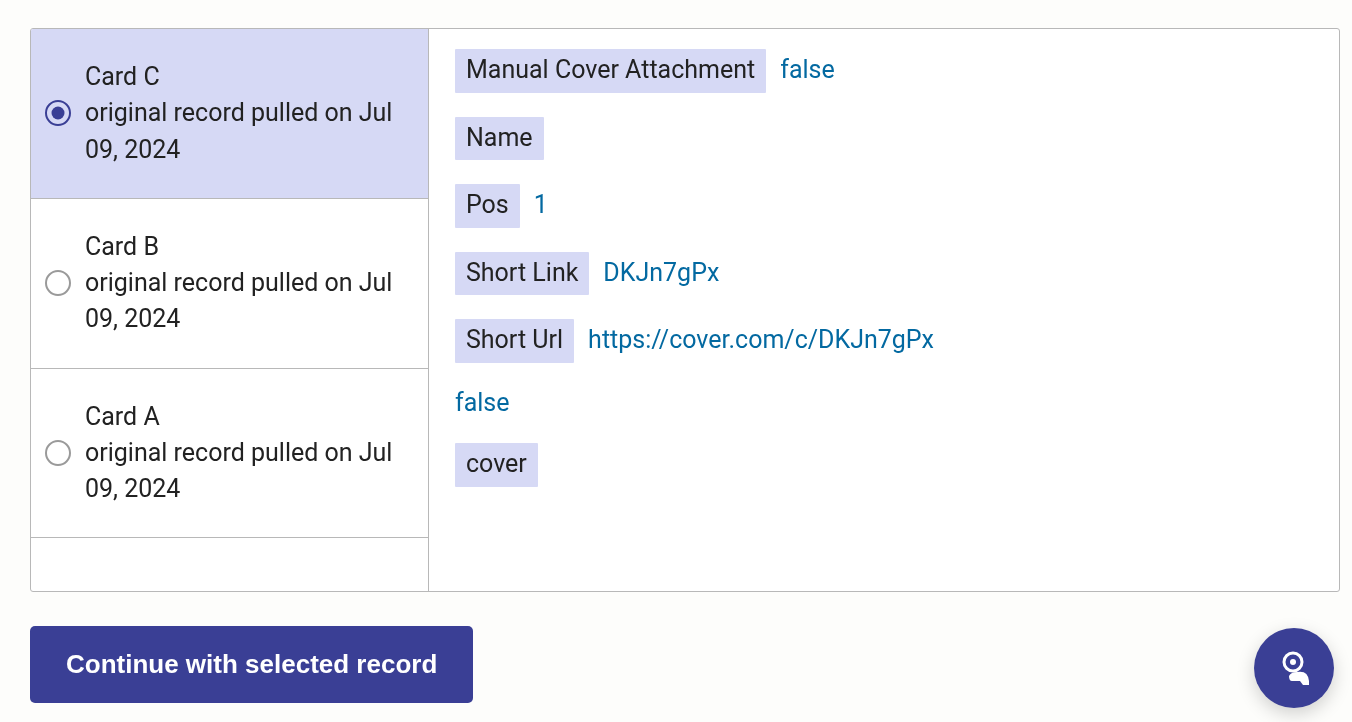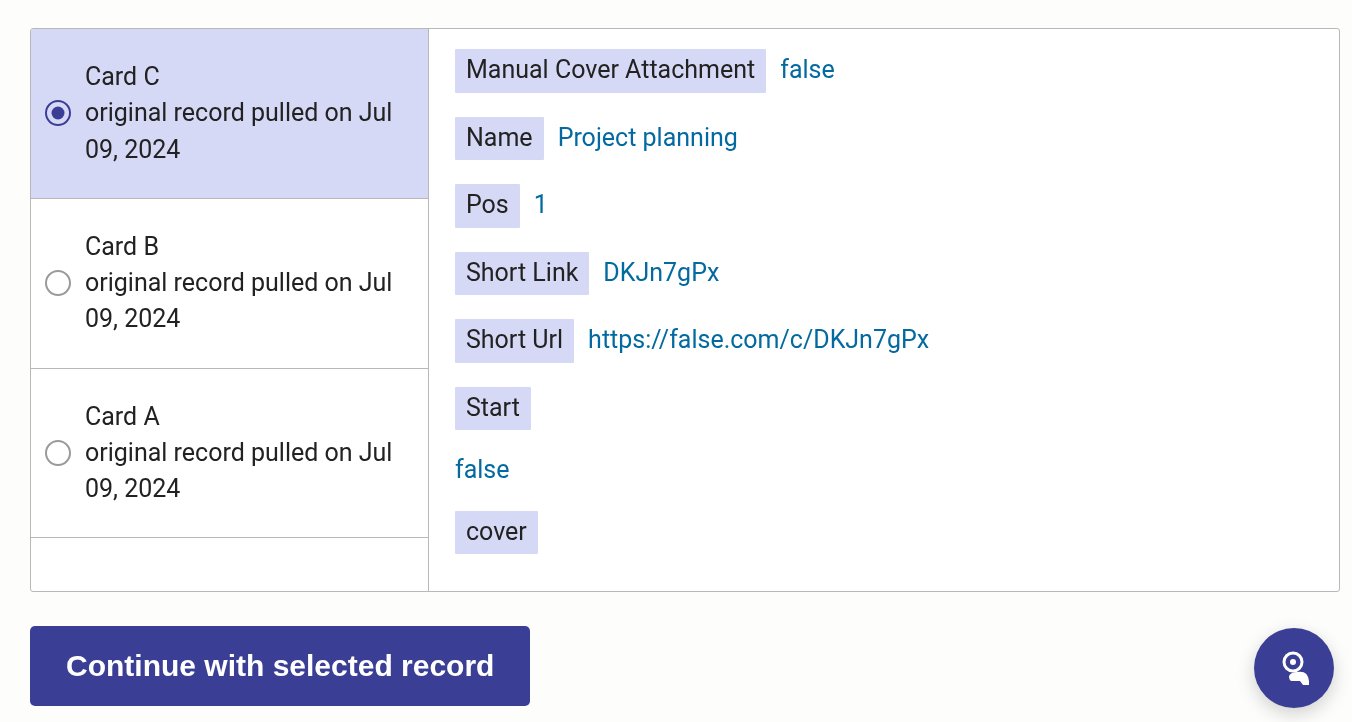--- a/index.html
+++ b/index.html
@@ -112,21 +112,21 @@
   }
 
   .continue-btn {
     position: absolute;
     left: 30px;
     top: 626px;
     background: #3a3f95;
     color: #fff;
     border: none;
     padding: 23px 36px;
-    font-size: 30px;
+    font-size: 26px;
     font-weight: 600;
     border-radius: 5px;
     cursor: pointer;
   }
 
   .fab {
     position: absolute;
     right: 18px;
     bottom: 14px;
     width: 80px;
@@ -175,37 +175,32 @@
   </div>
 
   <div class="right-col">
 
     <div class="kv-row">
       <span class="kv-label">Manual Cover Attachment</span>
       <span class="kv-value">false</span>
     </div>
     <div class="kv-row">
       <span class="kv-label">Name</span>
-      <span class="kv-value">Project planning</span>
     </div>
     <div class="kv-row">
       <span class="kv-label">Pos</span>
       <span class="kv-value">1</span>
     </div>
     <div class="kv-row">
       <span class="kv-label">Short Link</span>
       <span class="kv-value">DKJn7gPx</span>
     </div>
     <div class="kv-row">
       <span class="kv-label">Short Url</span>
-      <span class="kv-value">https://false.com/c/DKJn7gPx</span>
-    </div>
-    <div class="kv-row">
-      <span class="kv-label">Start</span>
-      <span class="kv-value"></span>
+      <span class="kv-value">https://cover.com/c/DKJn7gPx</span>
     </div>
     <div class="kv-row">
       <span class="kv-value">false</span>
     </div>
     <div class="kv-row">
       <span class="kv-label">cover</span>
       <span class="kv-value"></span>
     </div>
 
   </div>

